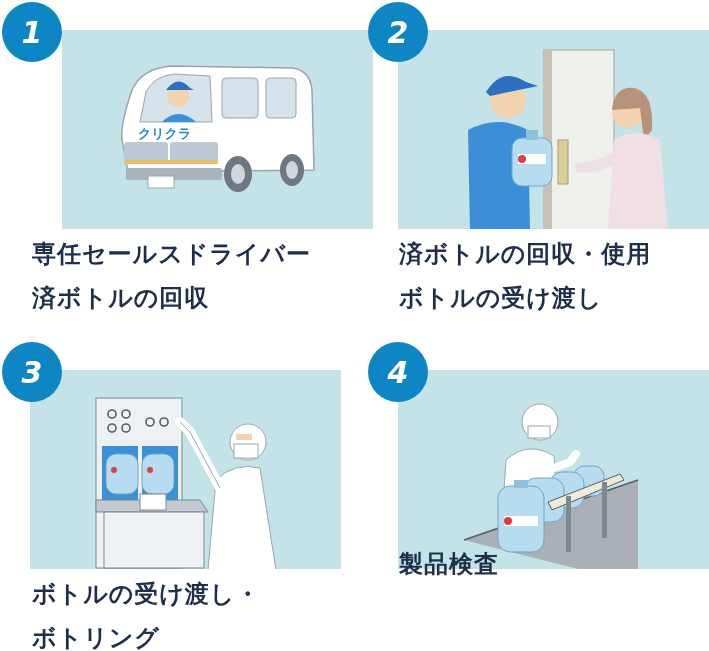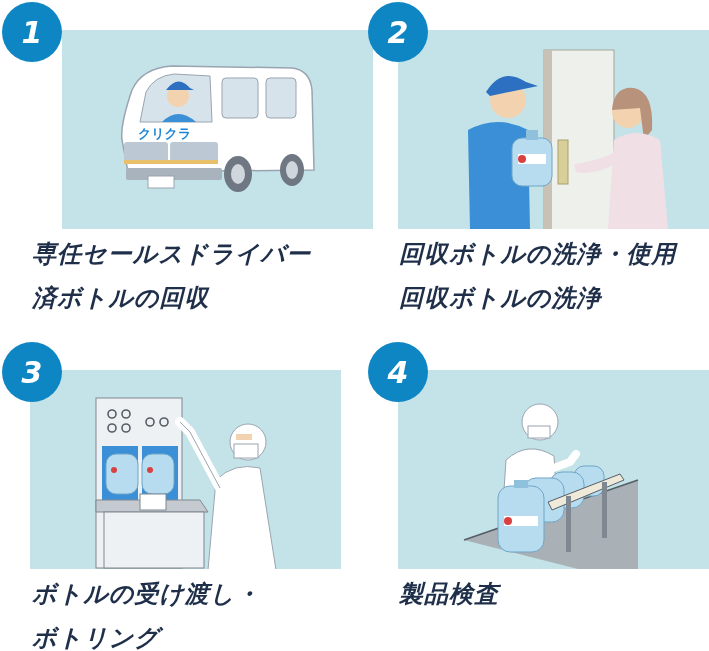--- a/index.html
+++ b/index.html
@@ -6,21 +6,21 @@
     body { width: 709px; height: 651px; position: relative; overflow: hidden;
            font-family: "DejaVu Sans", sans-serif; }
     .step { position: absolute; }
     .panel { position: absolute; background: #c3e3e8; overflow: hidden; }
     .badge { position: absolute; width: 60px; height: 60px; border-radius: 50%;
              background: #0e86c4; color: #fff; font-weight: bold; font-size: 30px;
              font-style: italic; display: flex; align-items: center; justify-content: center;
              font-family: "DejaVu Sans", sans-serif; z-index: 2; }
     .caption { position: absolute; color: #1f2f4a; font-size: 24px; font-weight: bold;
                line-height: 44px; letter-spacing: 1px; white-space: nowrap;
-               font-family: "DejaVu Sans", sans-serif; font-style: italic; }
+               font-family: "DejaVu Sans", sans-serif; }
     .caption span { display: block; }
     svg { position: absolute; left: 0; top: 0; }
   </style>
 </head>
 <body>
 
 <div class="step">
   <div class="panel" style="left:30px; top:30px; width:311px; height:199px;margin-left:32px;">
     <svg width="311" height="199">
 
@@ -73,22 +73,22 @@
       <circle cx="124" cy="129" r="4" fill="#d94040"></circle>
 
       <circle cx="230" cy="82" r="16" fill="#f3d2b0"></circle>
       <path d="M214 80 Q216 56 236 58 Q256 62 254 100 L246 110 L242 78 Z" fill="#b8927a"></path>
       <path d="M216 110 Q238 96 262 110 L270 199 L210 199 Z" fill="#f1dfe6"></path>
       <path d="M176 134 Q196 132 218 122 L220 132 Q198 146 178 142 Z" fill="#f1dfe6"></path>
     </svg>
   </div>
   <div class="badge" style="left:368px; top:2px;">2</div>
   <div class="caption" style="left:399px; top:232px;">
-    <span>回収ボトルの洗浄・使用</span>
-    <span>回収ボトルの洗浄</span>
+    <span>済ボトルの回収・使用</span>
+    <span>ボトルの受け渡し</span>
   </div>
 </div>
 
 <div class="step">
   <div class="panel" style="left:30px; top:370px; width:311px; height:199px;">
     <svg width="311" height="199">
 
       <rect x="66" y="28" width="86" height="170" fill="#eef1f3" stroke="#7f8891"></rect>
       <g fill="none" stroke="#555e66" stroke-width="1.6">
         <circle cx="82" cy="44" r="4"></circle>
@@ -144,16 +144,16 @@
       <rect x="116" y="110" width="14" height="8" fill="#8fc0dc"></rect>
       <rect x="106" y="146" width="34" height="10" fill="#ffffff"></rect>
       <circle cx="110" cy="151" r="4" fill="#d94040"></circle>
 
       <path d="M150 132 L222 104 L226 110 L154 140 Z" fill="#efe9da" stroke="#555e66"></path>
       <rect x="168" y="126" width="5" height="56" fill="#7f8891"></rect>
       <rect x="204" y="112" width="5" height="56" fill="#7f8891"></rect>
     </svg>
   </div>
   <div class="badge" style="left:368px; top:342px;">4</div>
-  <div class="caption" style="left:399px; top:572px;">
+  <div class="caption" style="left:399px; top:542px;">
     <span>製品検査</span>
   </div>
 </div>
 
 </body></html>

